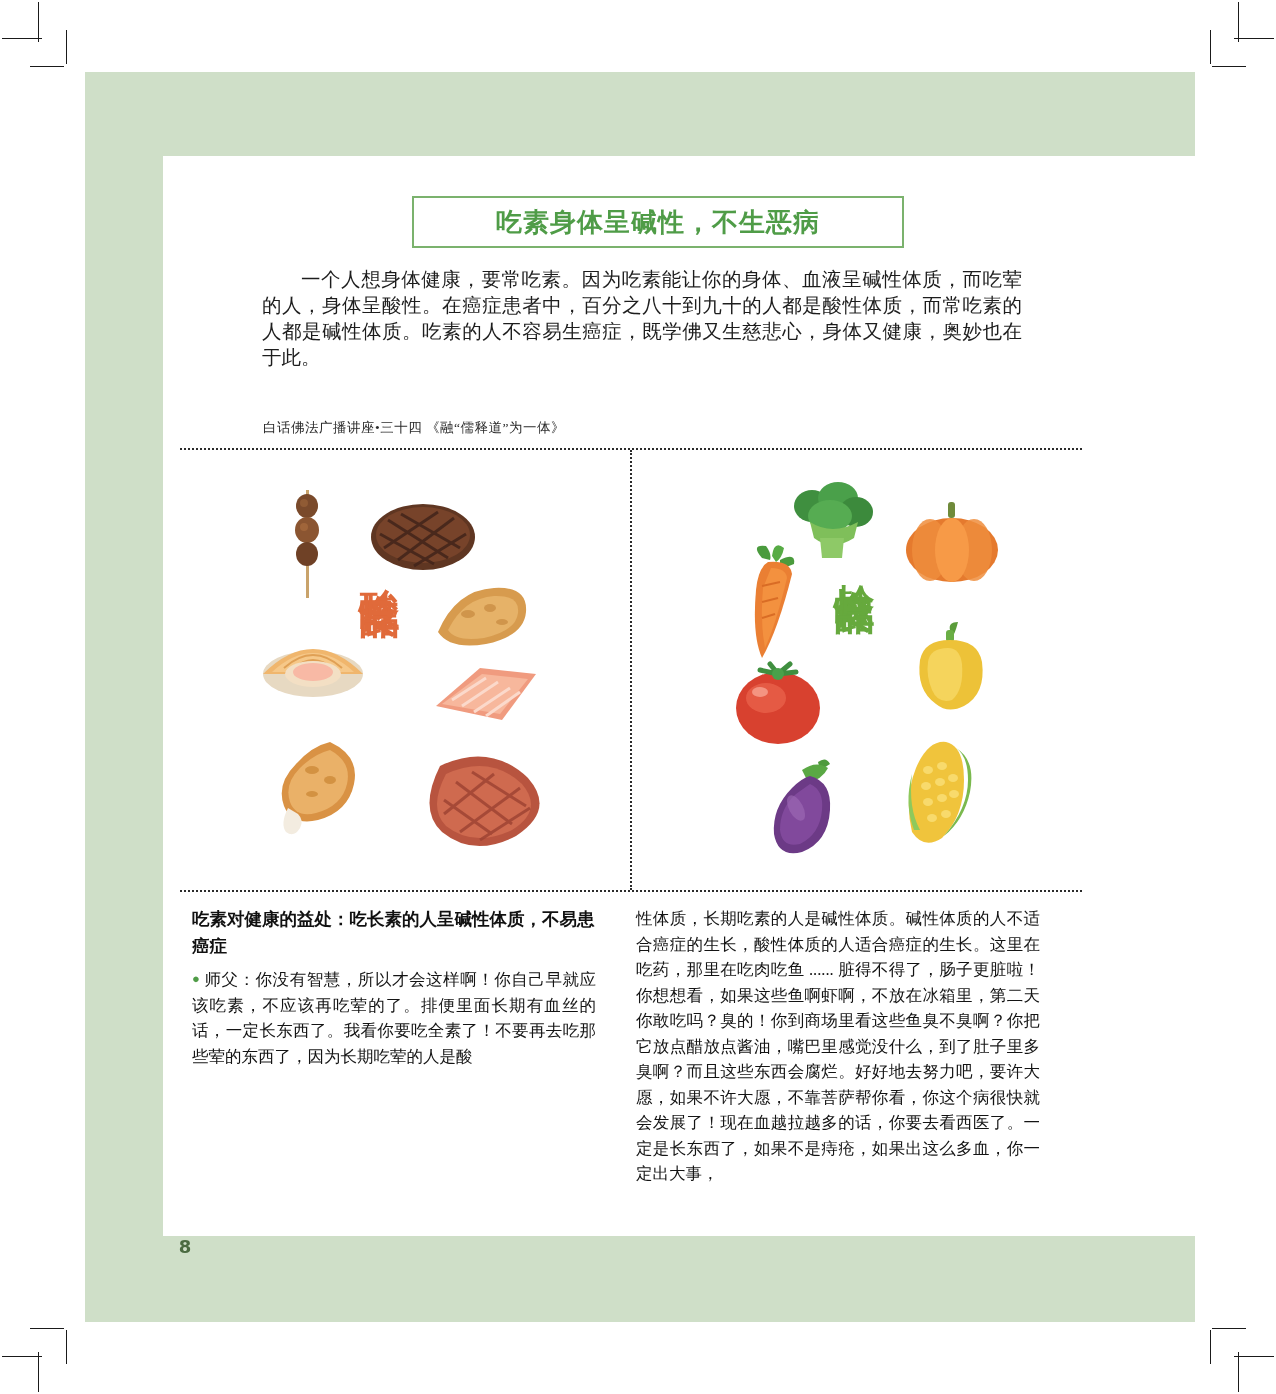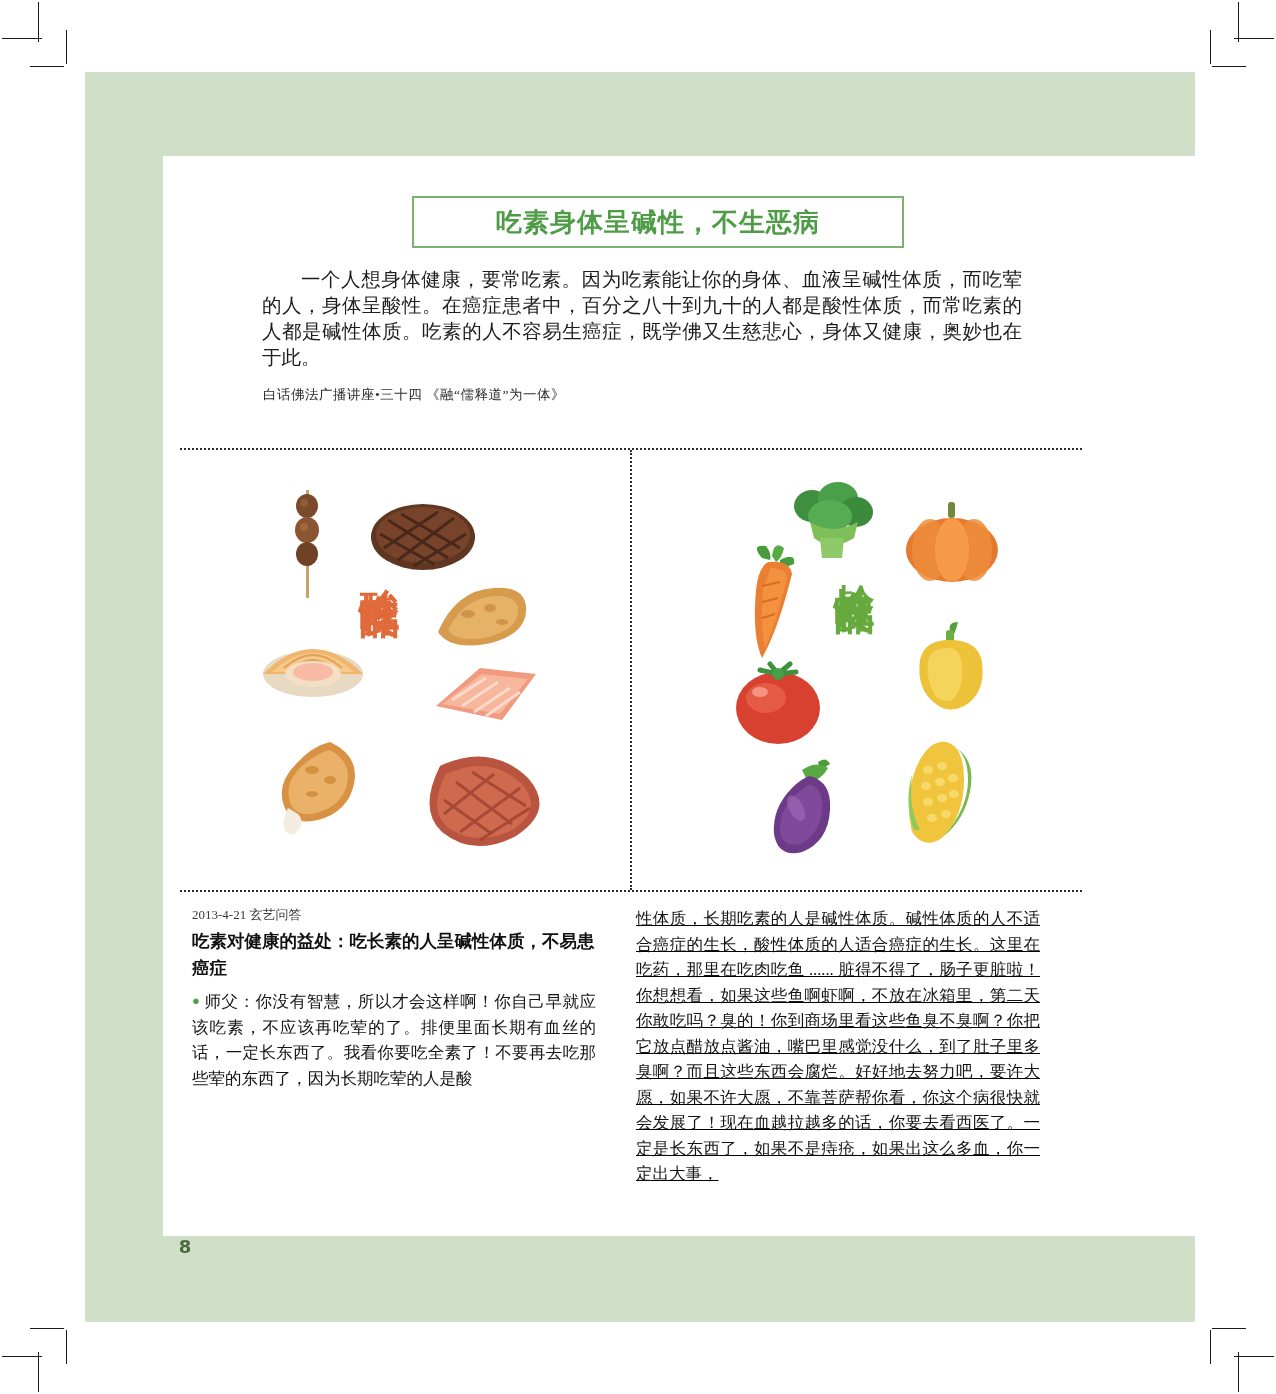--- a/index.html
+++ b/index.html
@@ -60,21 +60,21 @@
     width: 760px;
     font-family: Liberation Mono, monospace;
     font-size: 19.5px;
     line-height: 26px;
     color: #1d1d1d;
     text-align: justify;
     text-indent: 2em;
   }
   .intro-source {
     position: absolute;
-    left: 263px; top: 386px;
+    left: 263px; top: 419px;
     font-family: "Liberation Serif", serif;
     font-size: 13.5px;
     color: #2b2b2b;
     letter-spacing: 0.5px;
   }
 
   
   .fig-region {
     position: absolute;
     left: 180px; top: 448px;
@@ -108,21 +108,20 @@
   
   .art-left {
     position: absolute;
     left: 192px; top: 906px;
     width: 404px;
   }
   .art-right {
     position: absolute;
     left: 636px; top: 906px;
     width: 404px;
-    text-decoration: underline;
   }
   .art-date {
     font-family: "Liberation Serif", serif;
     font-size: 13px;
     color: #3a3a3a;
     margin-bottom: 4px;
   }
   .art-head {
     font-family: "DejaVu Sans", "Liberation Sans", sans-serif;
     font-weight: bold;
@@ -379,21 +378,20 @@
   <svg width="82" height="104" viewBox="0 0 82 104">
     <path d="M52 6 Q60 0 64 8 Q58 12 54 14 Z" fill="#4e9a3c"></path>
     <path d="M36 14 Q50 4 62 12 Q56 24 42 26 Z" fill="#5aa844"></path>
     <path d="M44 20 Q66 26 64 54 Q62 86 36 96 Q12 102 8 78 Q6 52 26 32 Q36 22 44 20 Z" fill="#6c3a86"></path>
     <path d="M44 28 Q58 34 56 54 Q54 78 34 88 Q16 92 14 74 Q14 52 30 38 Z" fill="#81499c"></path>
     <ellipse cx="30" cy="52" rx="7" ry="14" fill="#a06cb8" opacity=".6" transform="rotate(-28 30 52)"></ellipse>
   </svg>
 </div>
 
 <div class="art-left">
-  <div class="art-date">2013-4-21 玄艺问答</div>
   <div class="art-head">吃素对健康的益处：吃长素的人呈碱性体质，不易患癌症</div>
 
 
   <div class="qa-item">
     <span class="dot">●</span><span>师父：</span><span>你没有智慧，所以才会这样啊！你自己早就应该吃素，不应该再吃荤的了。排便里面长期有血丝的话，一定长东西了。我看你要吃全素了！不要再去吃那些荤的东西了，因为长期吃荤的人是酸</span>
   </div>
 </div>
 
 <div class="art-right">
   <div class="body-para">性体质，长期吃素的人是碱性体质。碱性体质的人不适合癌症的生长，酸性体质的人适合癌症的生长。这里在吃药，那里在吃肉吃鱼 ...... 脏得不得了，肠子更脏啦！你想想看，如果这些鱼啊虾啊，不放在冰箱里，第二天你敢吃吗？臭的！你到商场里看这些鱼臭不臭啊？你把它放点醋放点酱油，嘴巴里感觉没什么，到了肚子里多臭啊？而且这些东西会腐烂。好好地去努力吧，要许大愿，如果不许大愿，不靠菩萨帮你看，你这个病很快就会发展了！现在血越拉越多的话，你要去看西医了。一定是长东西了，如果不是痔疮，如果出这么多血，你一定出大事，</div>

